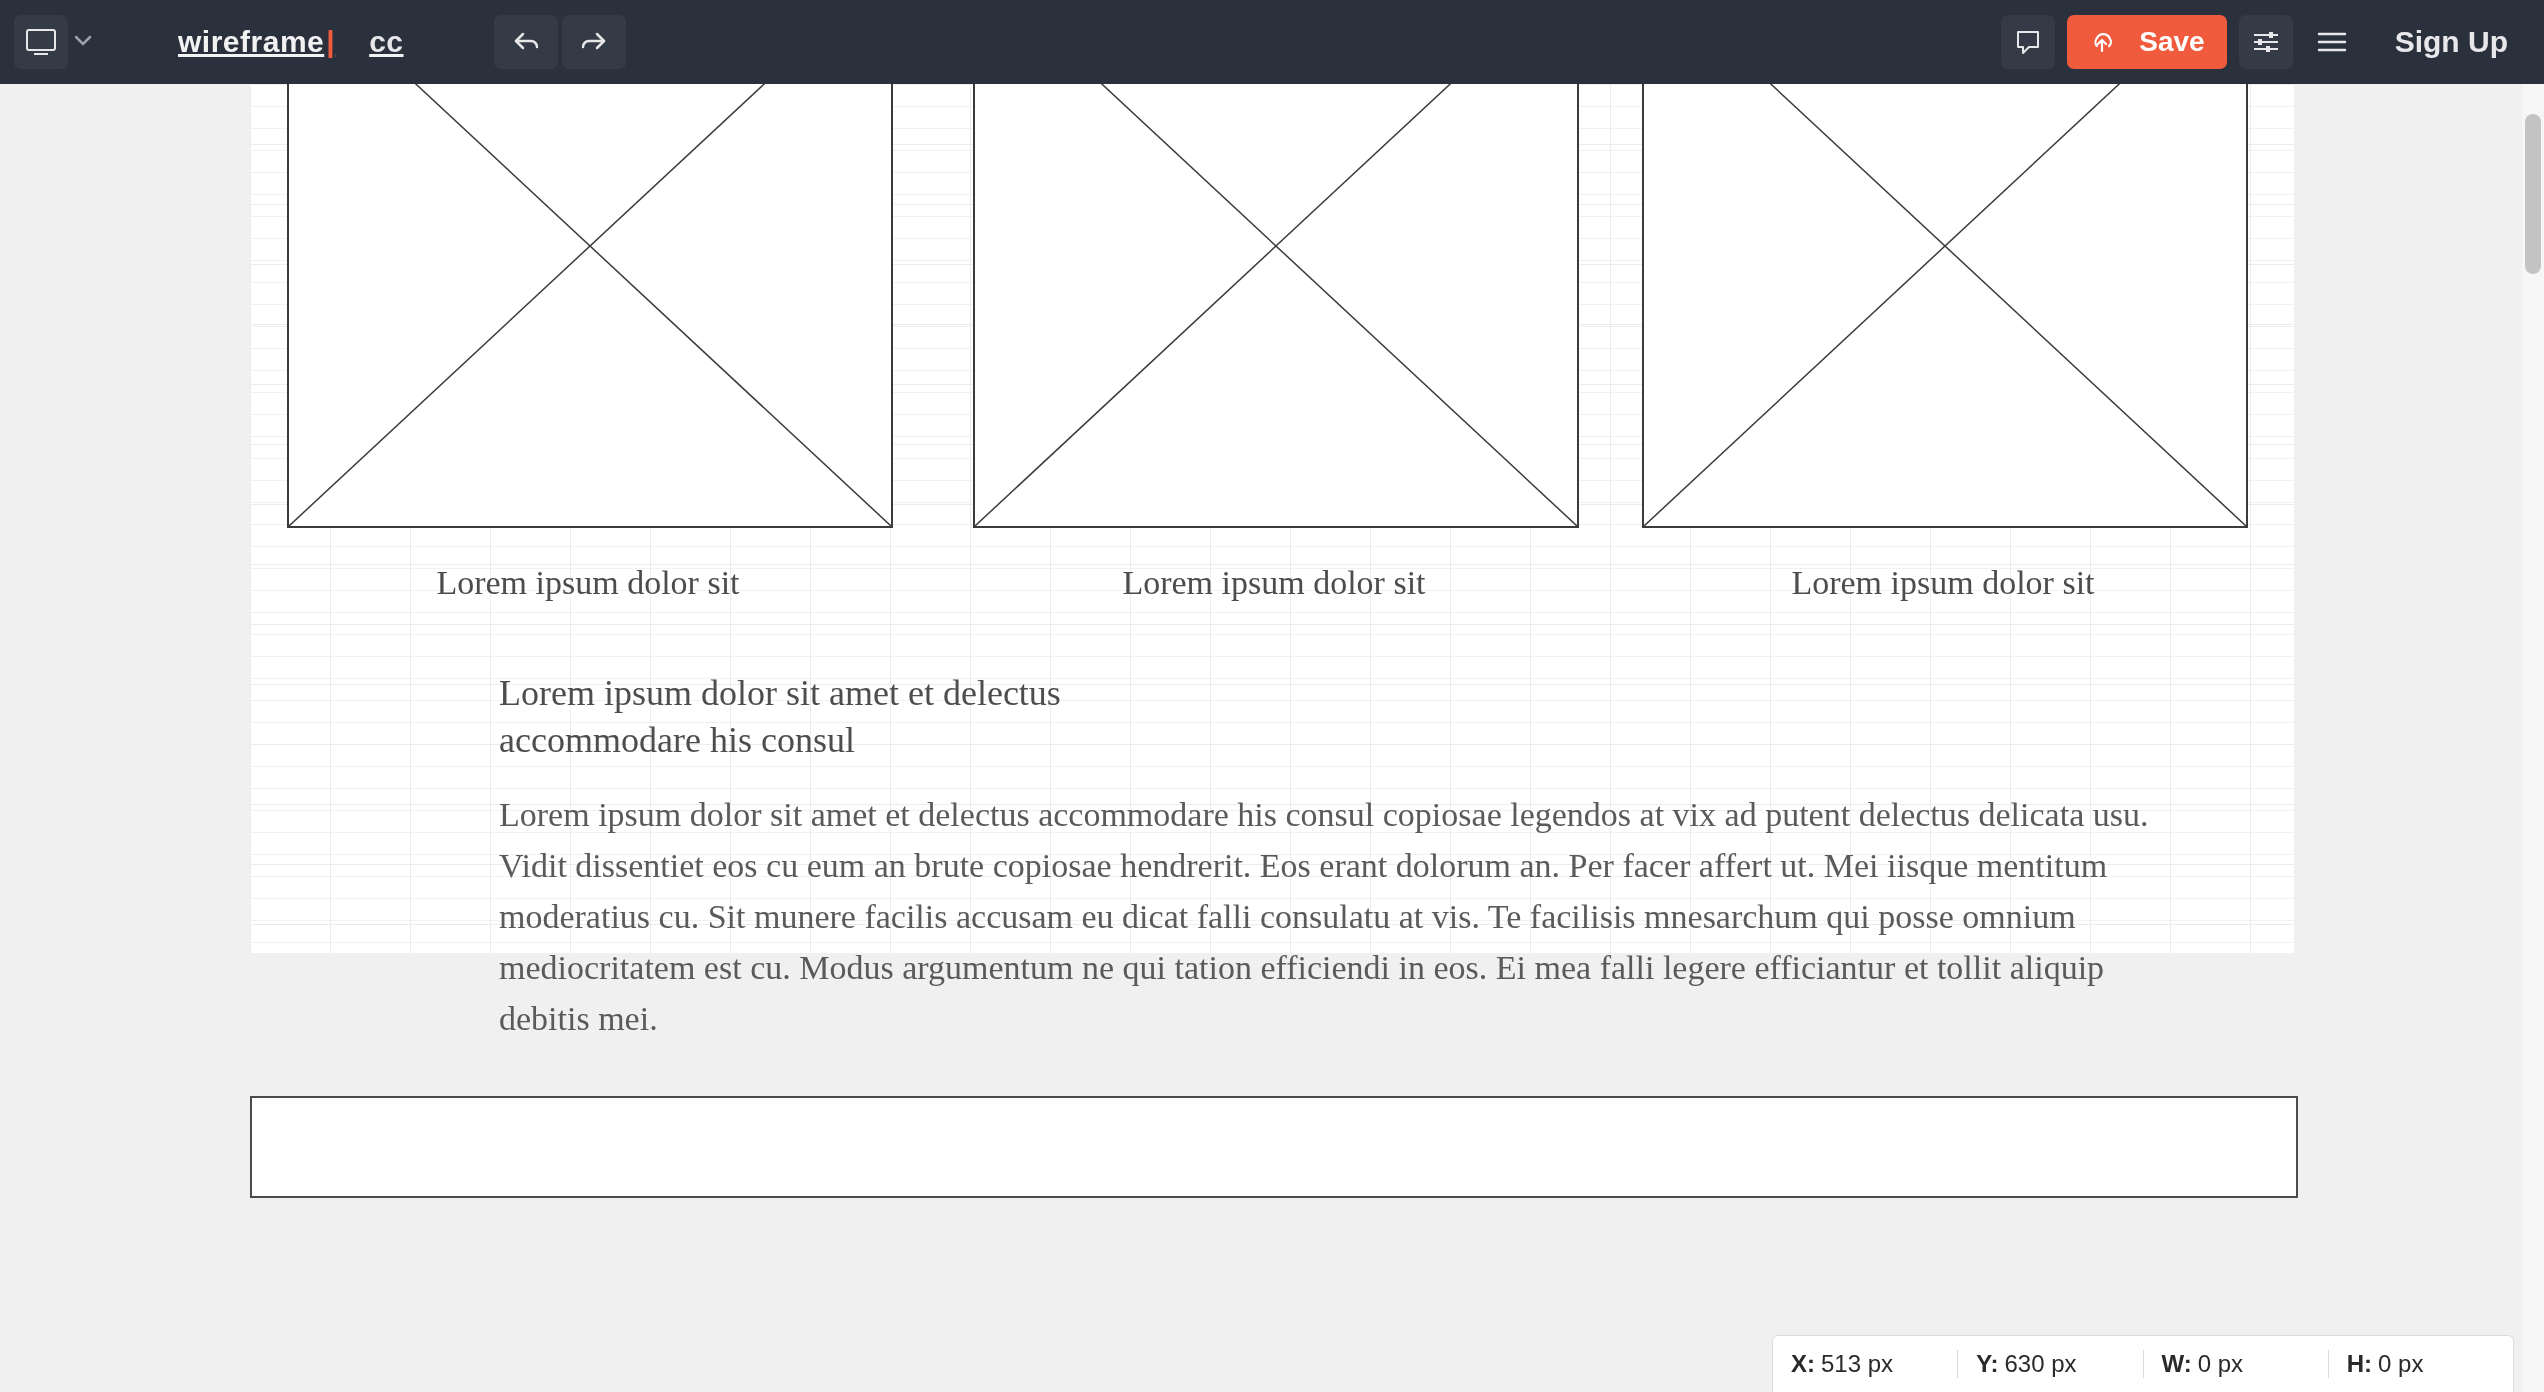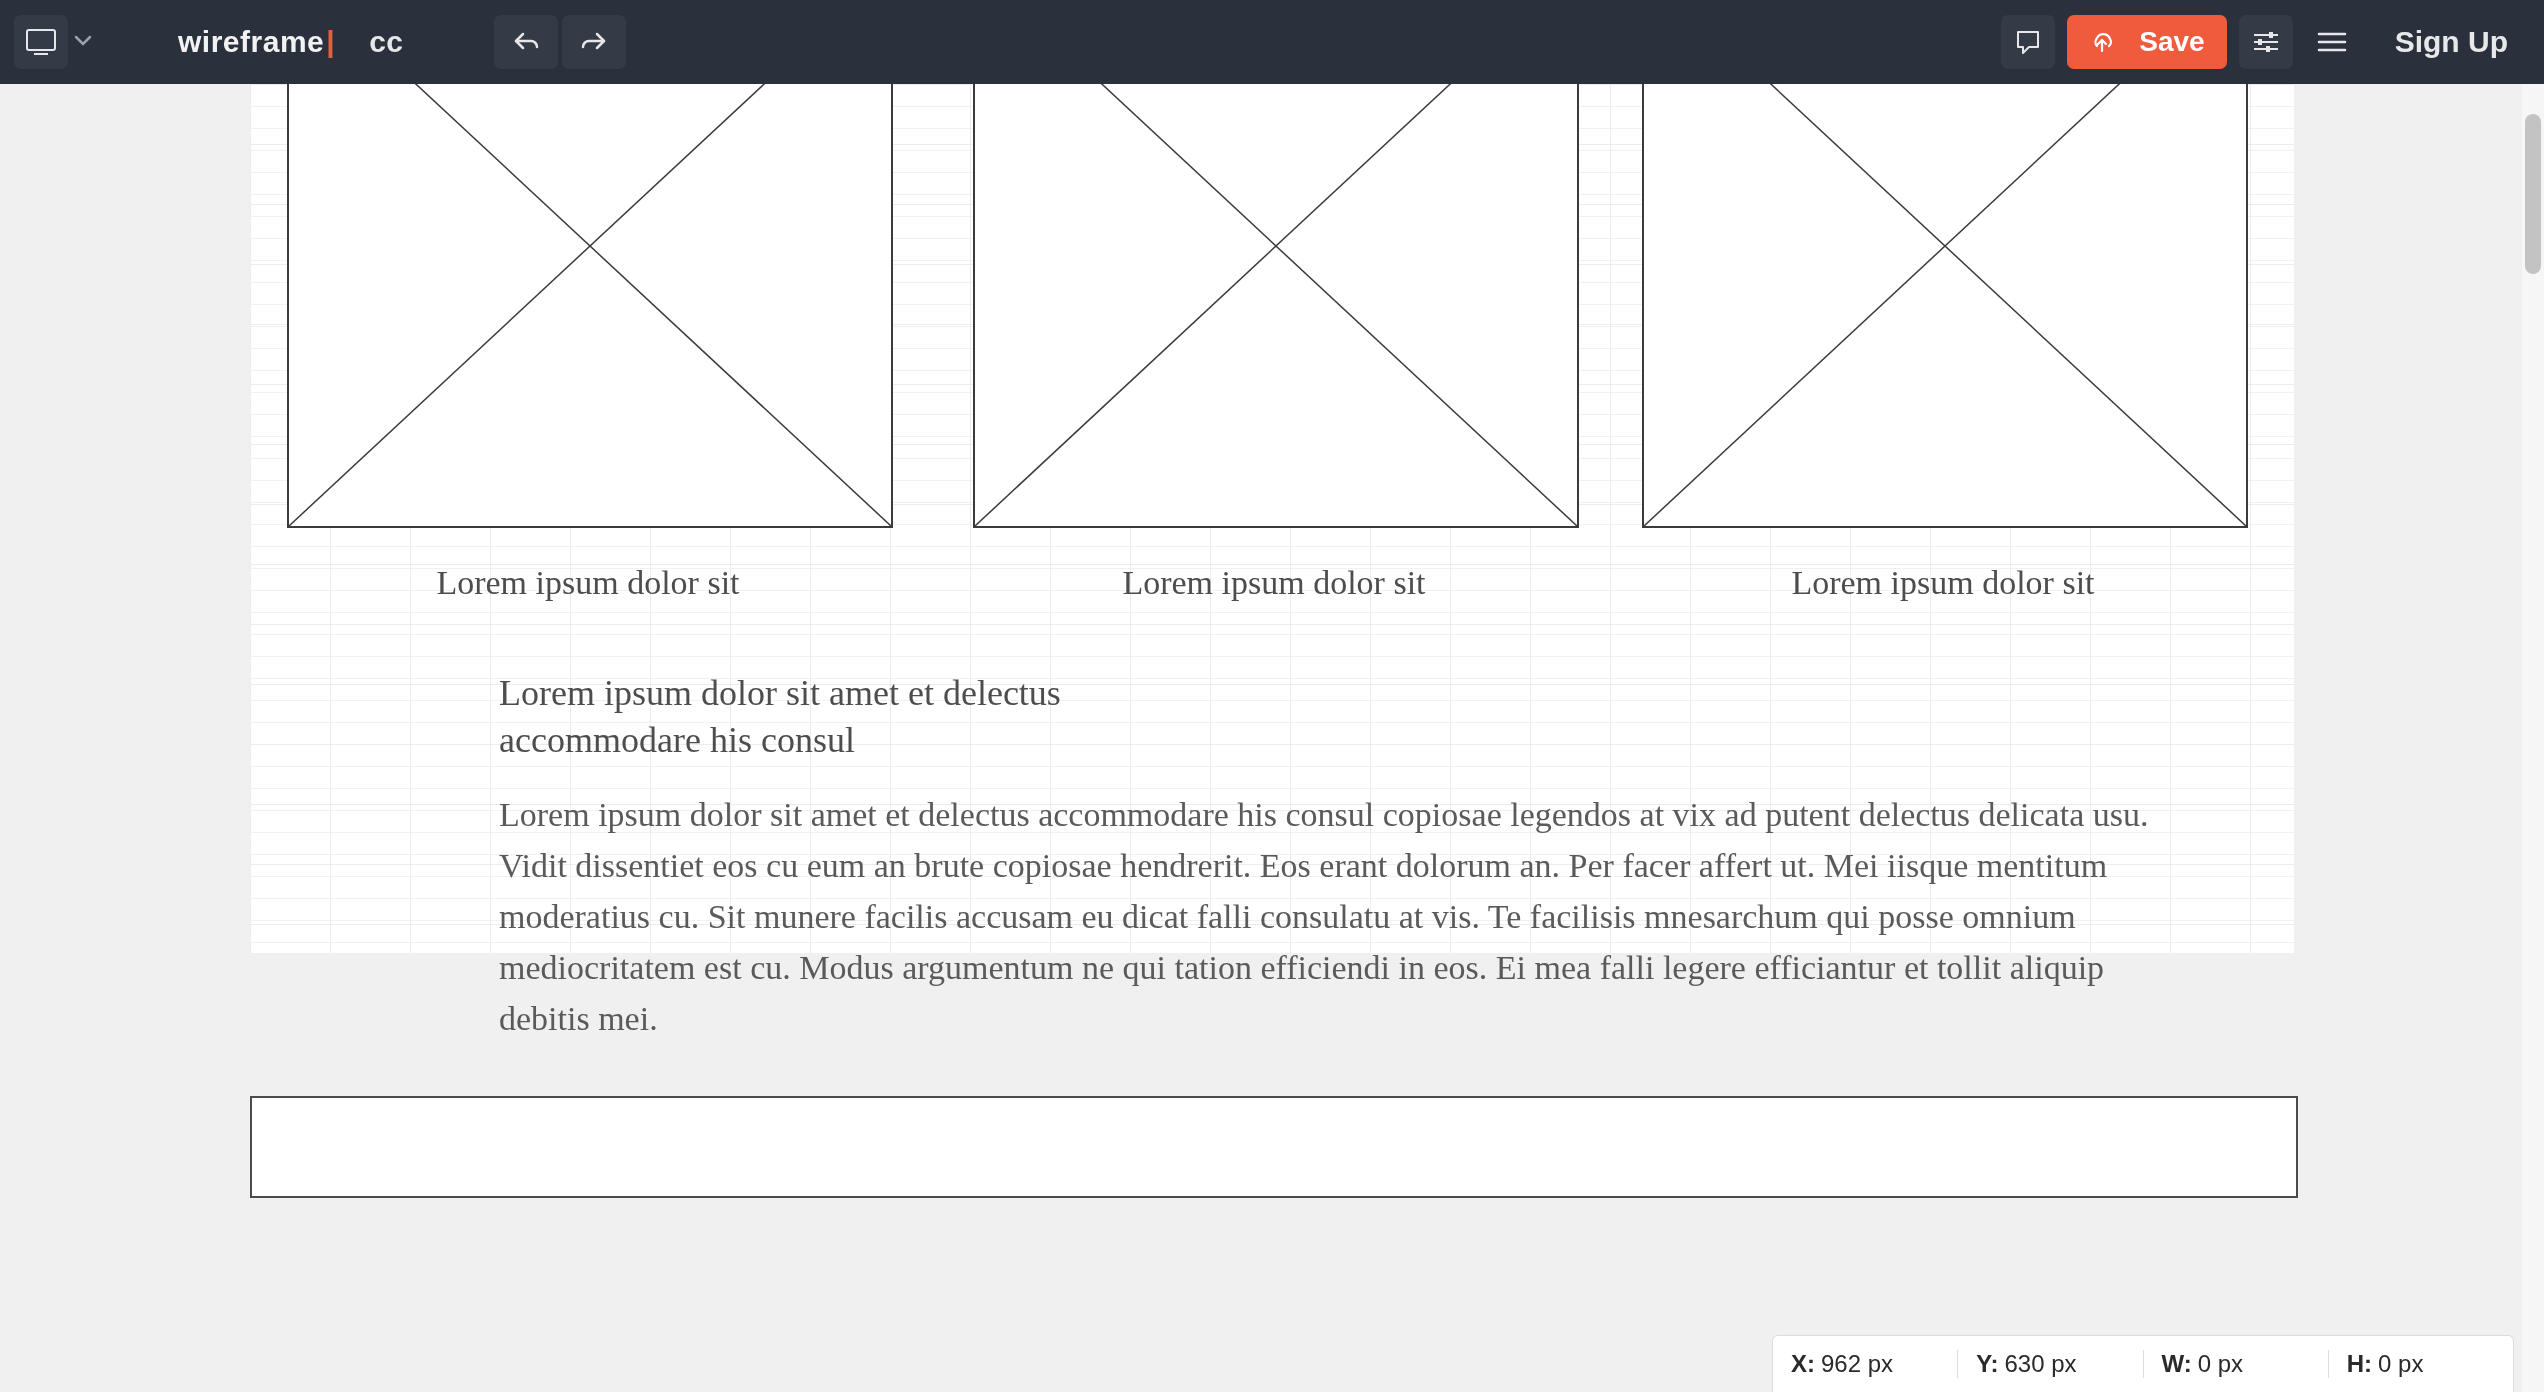--- a/index.html
+++ b/index.html
@@ -56,20 +56,21 @@
     border-radius: 7px;
   }
   .device-chevron-wrap .device-box { background: #343a46; width: 54px; height: 54px; border-radius: 7px; display: inline-flex; align-items: center; justify-content: center; }
 
   .logo {
     display: inline-flex; align-items: baseline;
     font-size: 30px; font-weight: 700;
     color: #f2f2f2;
     margin-left: 70px;
     letter-spacing: 0.5px;
+    text-decoration: underline;
   }
   .logo .pipe { color: var(--accent); font-weight: 700; padding: 0 2px; }
   .logo .cc { color: #e7e7e9; font-weight: 600; margin-left: 32px; }
 
   .undo-redo-group {
     display: inline-flex; gap: 4px; margin-left: 80px;
   }
   .undo-redo-group .hbtn { width: 64px; height: 54px; }
 
   .header-spacer { flex: 1 1 auto; }
@@ -288,21 +289,21 @@
     </div>
 </div>
 
 <div class="right-scrollbar">
   <div class="thumb"></div>
 </div>
 
 <div class="statusbar">
   <div class="cell">
     <span class="label">X:</span>
-    <span class="val">962 px</span>
+    <span class="val">513 px</span>
   </div>
   <div class="cell">
     <span class="label">Y:</span>
     <span class="val">630 px</span>
   </div>
   <div class="cell">
     <span class="label">W:</span>
     <span class="val">0 px</span>
   </div>
   <div class="cell">

